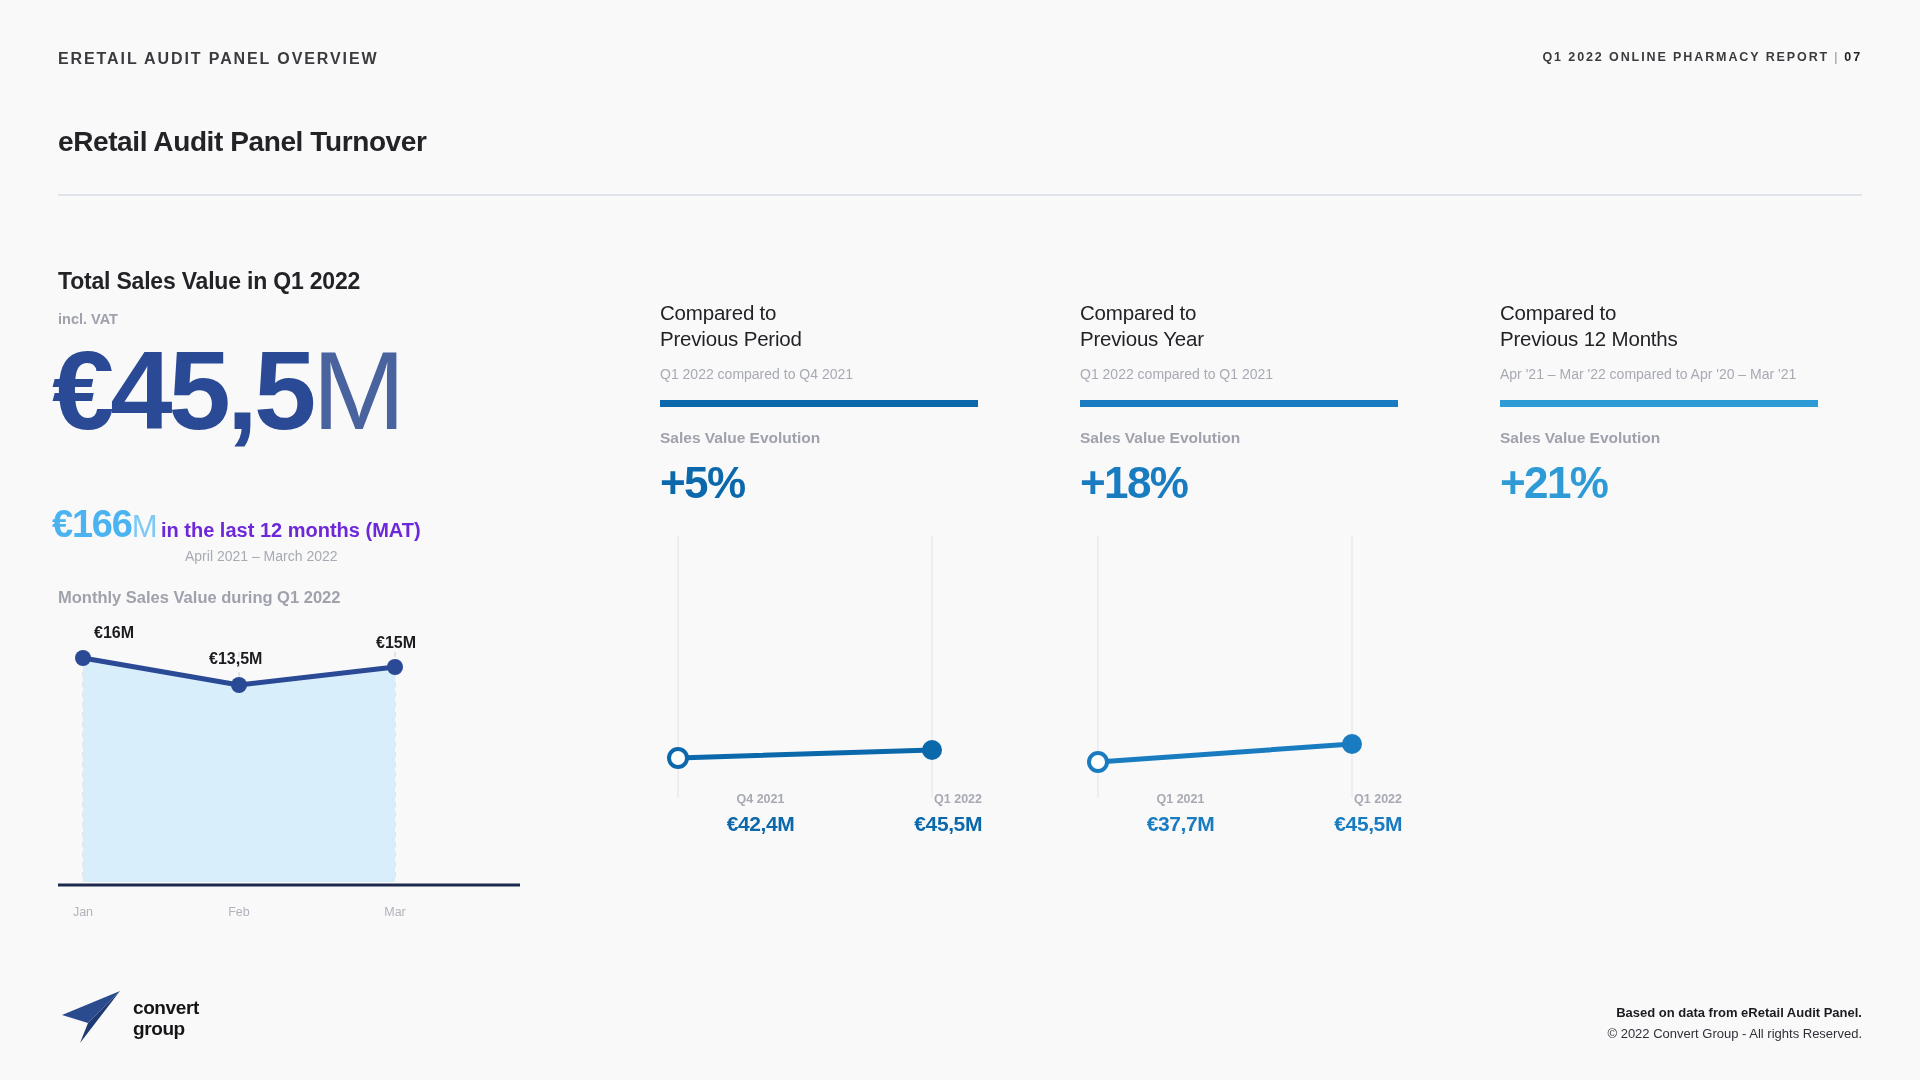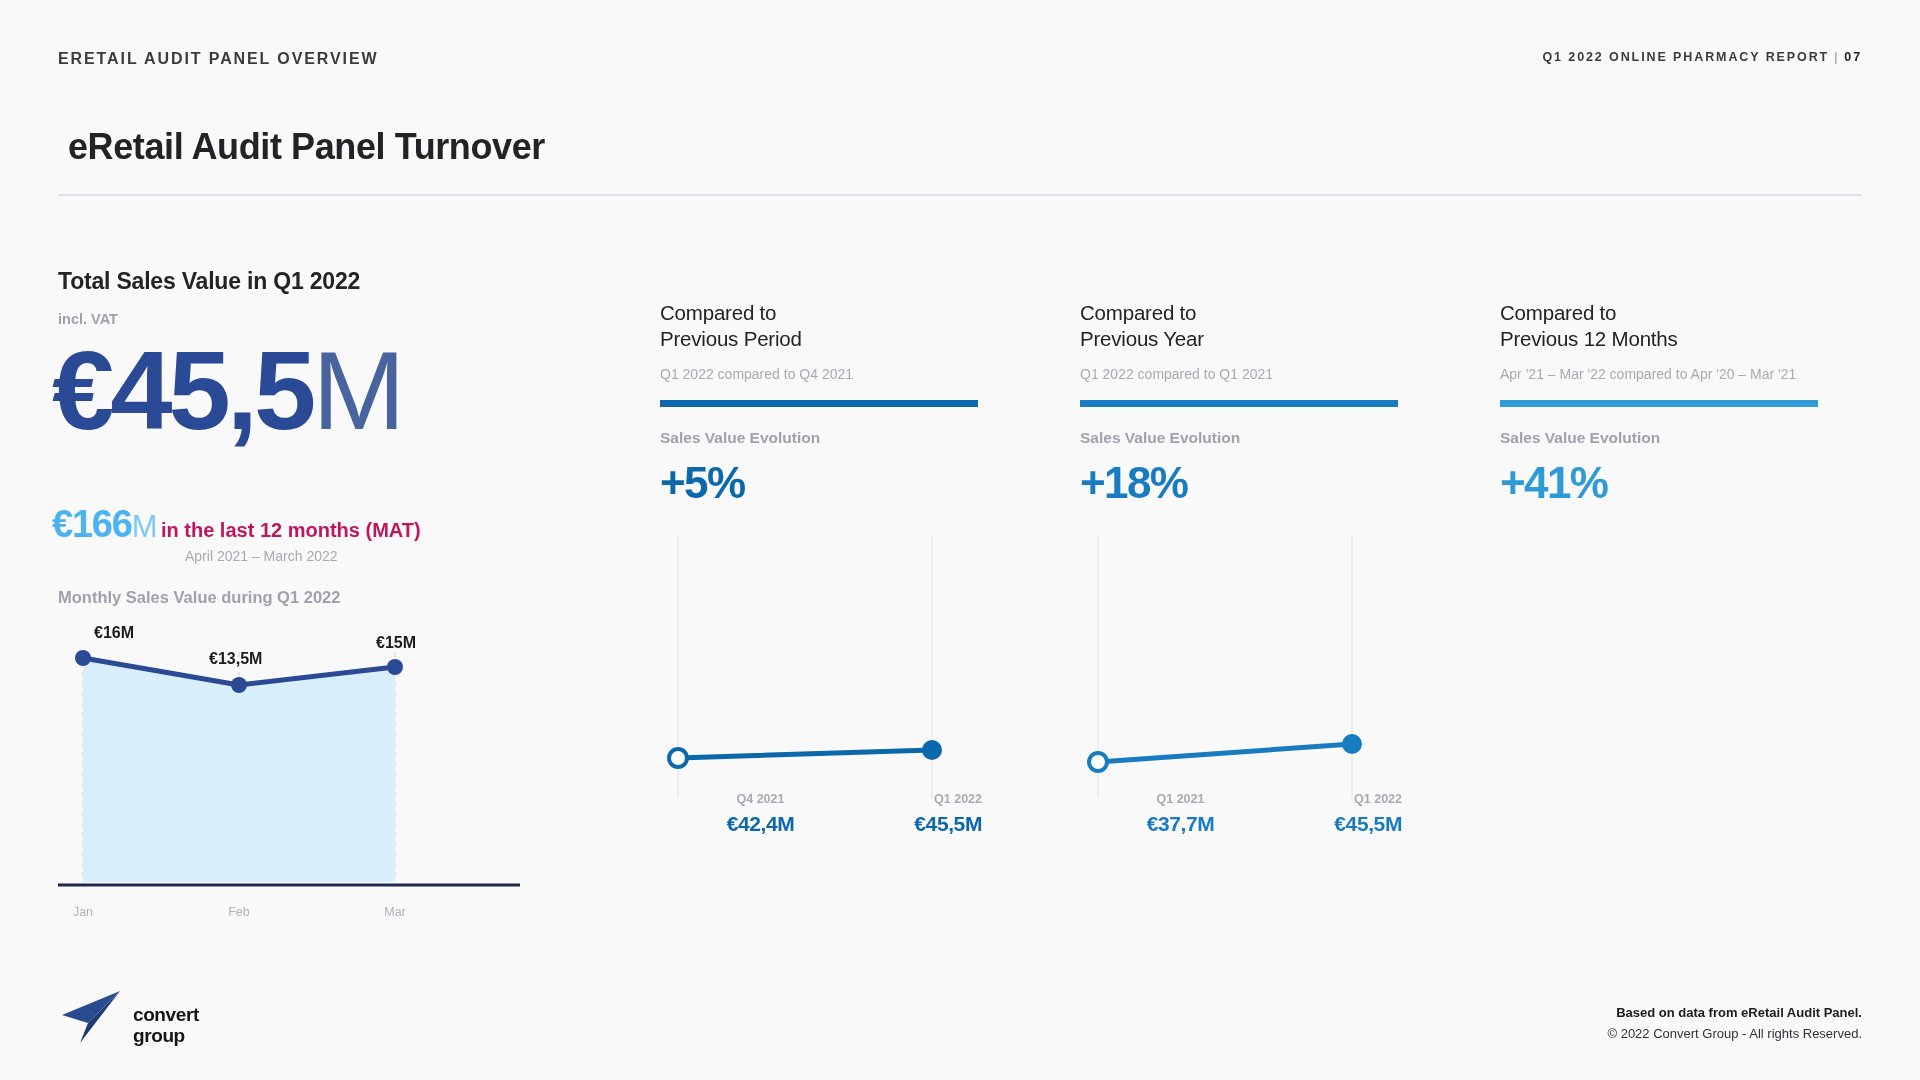--- a/index.html
+++ b/index.html
@@ -20,22 +20,22 @@
   }
   .hdr-right {
     position: absolute; right: 58px; top: 50px;
     font-size: 12.5px; font-weight: 700; letter-spacing: 1.9px;
     color: #3b3b3f; white-space: nowrap;
   }
   .hdr-right .sep { color: #8c8c93; font-weight: 400; margin: 0 5px; }
   .hdr-right .pg { color: #222226; }
 
   .page-title {
-    position: absolute; left: 68px; top: 126px;
-    font-size: 36px; font-weight: 700; color: #232327;
+    position: absolute; left: 58px; top: 126px;
+    font-size: 28px; font-weight: 700; color: #232327;
     letter-spacing: -0.4px; white-space: nowrap;
   }
   .title-rule {
     position: absolute; left: 58px; top: 194px;
     width: 1804px; height: 2px; background: #dfe3ec;
   }
 
   
   .left-h1 {
     position: absolute; left: 58px; top: 268px;
@@ -57,21 +57,21 @@
     position: absolute; left: 52px; top: 505px;
     white-space: nowrap; line-height: 1;
   }
   .matline .mv {
     font-size: 38px; font-weight: 700; color: #4bb3f0; letter-spacing: -1.2px;
   }
   .matline .mu {
     font-size: 31px; font-weight: 400; color: #7ecaf5; letter-spacing: -0.6px;
   }
   .matline .mt {
-    font-size: 20px; font-weight: 700; color: #be185d; margin-left: 4px; margin-top: 24px;
+    font-size: 20px; font-weight: 700; color: #6d28d9; margin-left: 4px; margin-top: 24px;
   }
   .matrange {
     position: absolute; left: 185px; top: 548px;
     font-size: 14px; color: #a7aab3; white-space: nowrap;
   }
   .left-h2 {
     position: absolute; left: 58px; top: 588px;
     font-size: 16.5px; font-weight: 700; color: #9fa2ac; white-space: nowrap;
   }
 
@@ -116,21 +116,21 @@
     margin-top: 6px; font-size: 21px; font-weight: 700; white-space: nowrap;
     letter-spacing: -0.4px;
   }
   .card .ep.start { left: 18px; text-align: center; }
   .card .ep.end { right: 8px; text-align: right; }
 
   
   .logo { position: absolute; left: 58px; top: 985px; width: 150px; height: 62px; }
   .logo svg { position: absolute; left: 0; top: 4px; }
   .logo .lt {
-    position: absolute; left: 75px; top: 19px;
+    position: absolute; left: 75px; top: 12px;
     font-size: 19px; font-weight: 700; color: #151518;
     line-height: 1.12; letter-spacing: -0.4px;
   }
   .foot-right {
     position: absolute; right: 58px; top: 1005px; text-align: right;
   }
   .foot-right .f1 { font-size: 13px; font-weight: 700; color: #1c1c20; white-space: nowrap; }
   .foot-right .f2 { margin-top: 6px; font-size: 13px; color: #30303a; white-space: nowrap; }
 </style>
 </head>
@@ -240,21 +240,21 @@
   </div>
 
   <div class="card" style="left:1500px;">
     <div class="ctitle">
       <div>Compared to</div>
       <div>Previous 12 Months</div>
     </div>
     <div class="csub">Apr '21 – Mar '22 compared to Apr '20 – Mar '21</div>
     <div class="crule" style="background:#2f9bd6;"></div>
     <div class="clabel">Sales Value Evolution</div>
-    <div class="cpct" style="color:#2f9bd6;">+41%</div>
+    <div class="cpct" style="color:#2f9bd6;">+21%</div>
 
   </div>
 
   <div class="logo">
     <svg width="70" height="58" viewBox="0 0 70 58">
       <polygon points="4,26 62,2 30,34" fill="#2b4b8f"></polygon>
       <polygon points="30,34 62,2 22,54" fill="#1f3a73"></polygon>
     </svg>
     <div class="lt">
       <div>convert</div>

